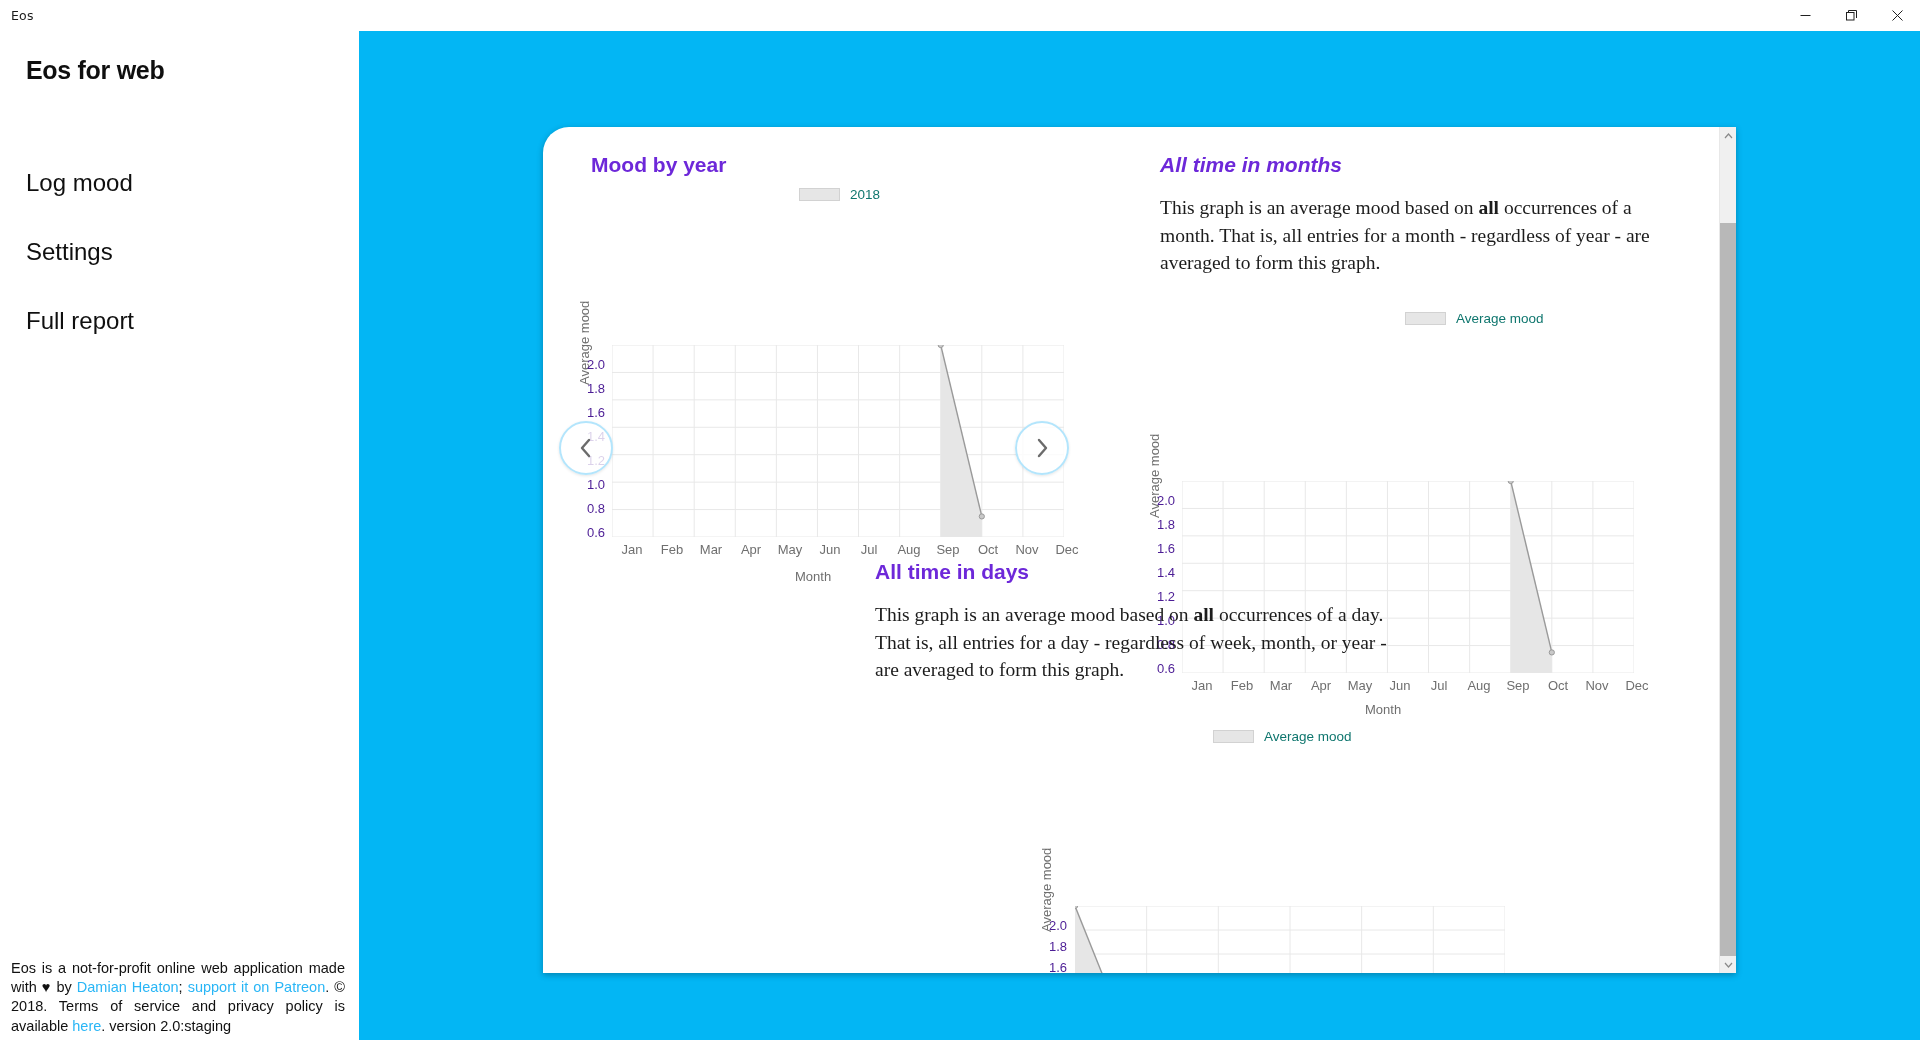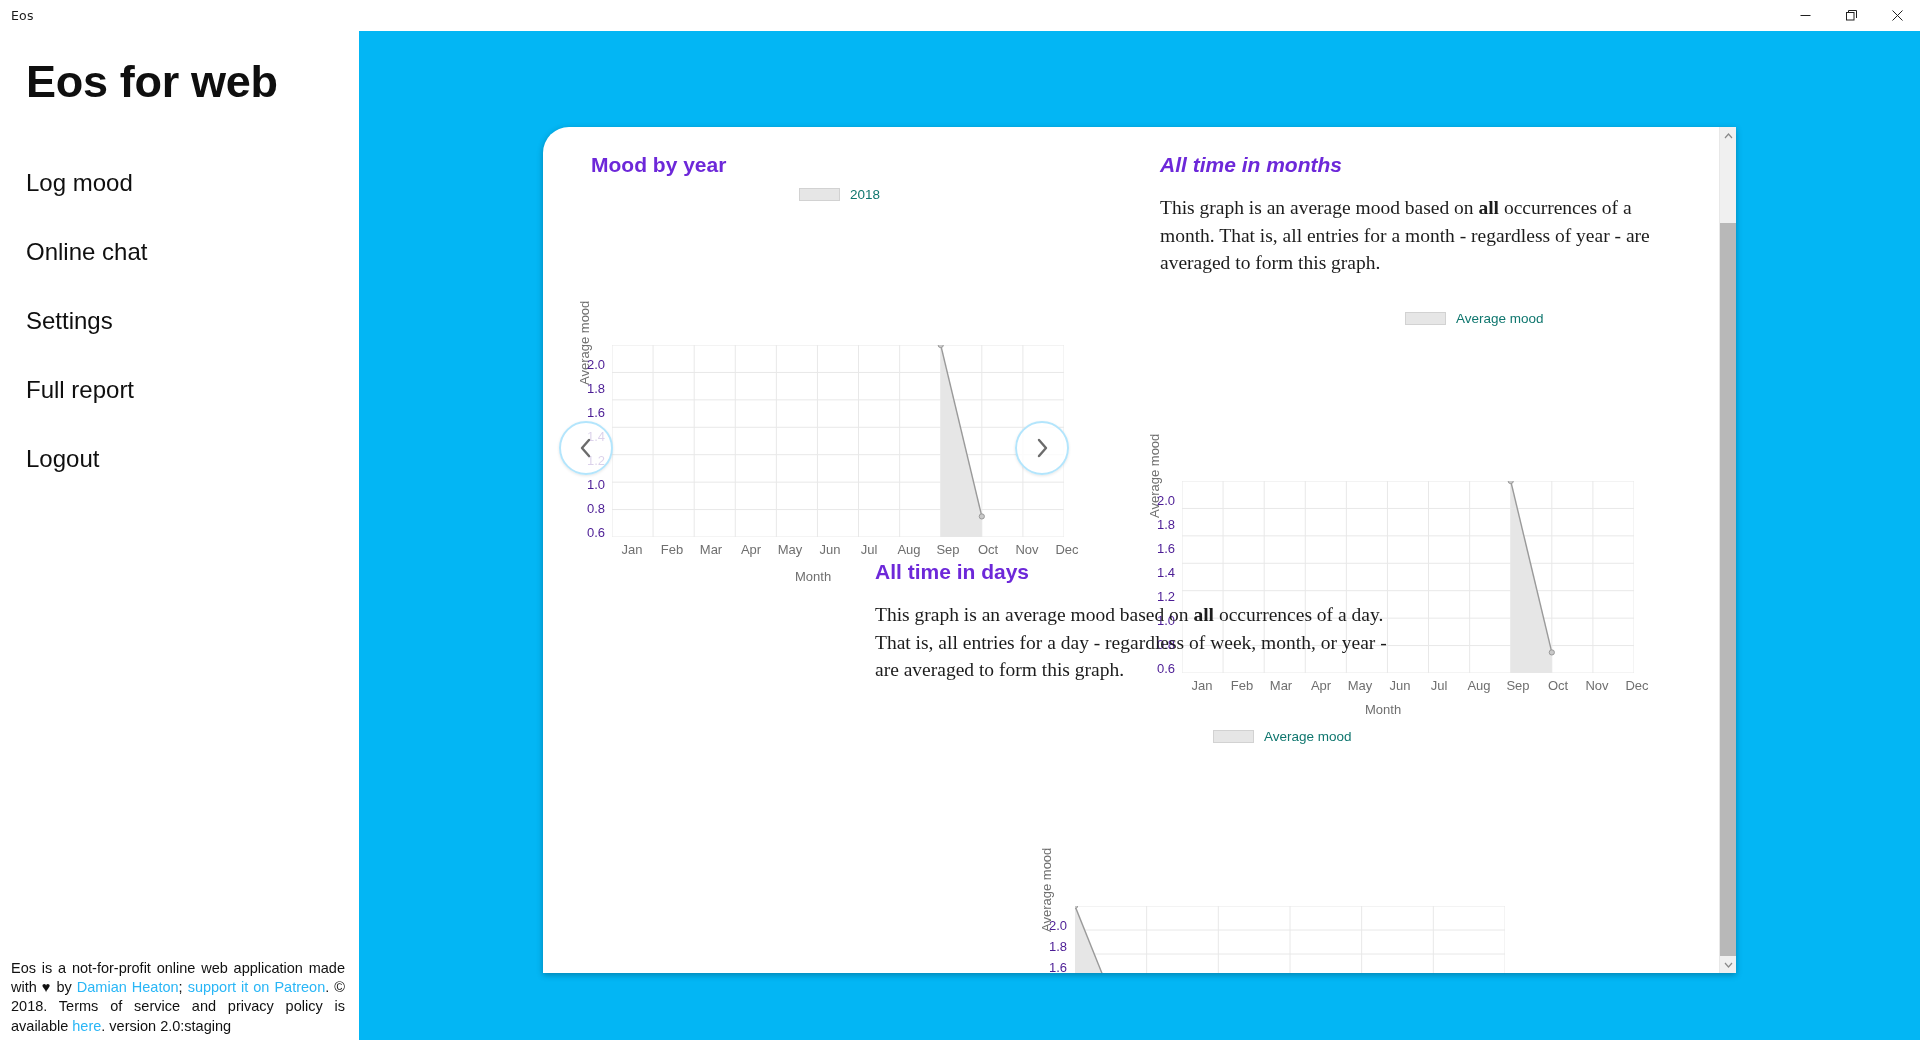--- a/index.html
+++ b/index.html
@@ -30,21 +30,21 @@
   }
   .win-btn svg { display: block; }
 
   
   #sidebar {
     position: absolute; left: 0; top: 31px; width: 359px; height: 1009px;
     background: #ffffff; overflow: hidden;
   }
   #brand-title {
     position: absolute; left: 26px; top: 25px;
-    font-size: 45px; font-weight: 700; color: #0f0f0f; letter-spacing: -0.3px;
+    font-size: 25px; font-weight: 700; color: #0f0f0f; letter-spacing: -0.3px;
     font-family: "Liberation Sans", sans-serif;
   }
   #nav-list { position: absolute; left: 0; top: 117px; width: 335px; }
   .nav-item {
     height: 69px; display: flex; align-items: center;
     padding-left: 26px; font-size: 24px; color: #0f0f0f;
     cursor: default;
   }
   .nav-item.active { background: #cccccc; }
 
@@ -164,30 +164,24 @@
   </div>
 
   <div id="sidebar">
     <div id="brand-title">Eos for web</div>
 
     <div id="nav-list">
       <div class="nav-item">
         <span>Log mood</span>
       </div>
       <div class="nav-item">
-        <span>Online chat</span>
-      </div>
-      <div class="nav-item">
         <span>Settings</span>
       </div>
       <div class="nav-item">
         <span>Full report</span>
-      </div>
-      <div class="nav-item">
-        <span>Logout</span>
       </div>
     </div>
 
     <div id="sidebar-footer"><span>Eos is a not-for-profit online web application made with </span><span>♥</span><span> by </span><a href="#">Damian Heaton</a><span>; </span><a href="#">support it on Patreon</a><span>. © 2018. Terms of service and privacy policy is available </span><a href="#">here</a><span>. version 2.0:staging</span></div>
   </div>
 
   <div id="stage">
 
     <div id="content-card">
       <div id="card-inner">

